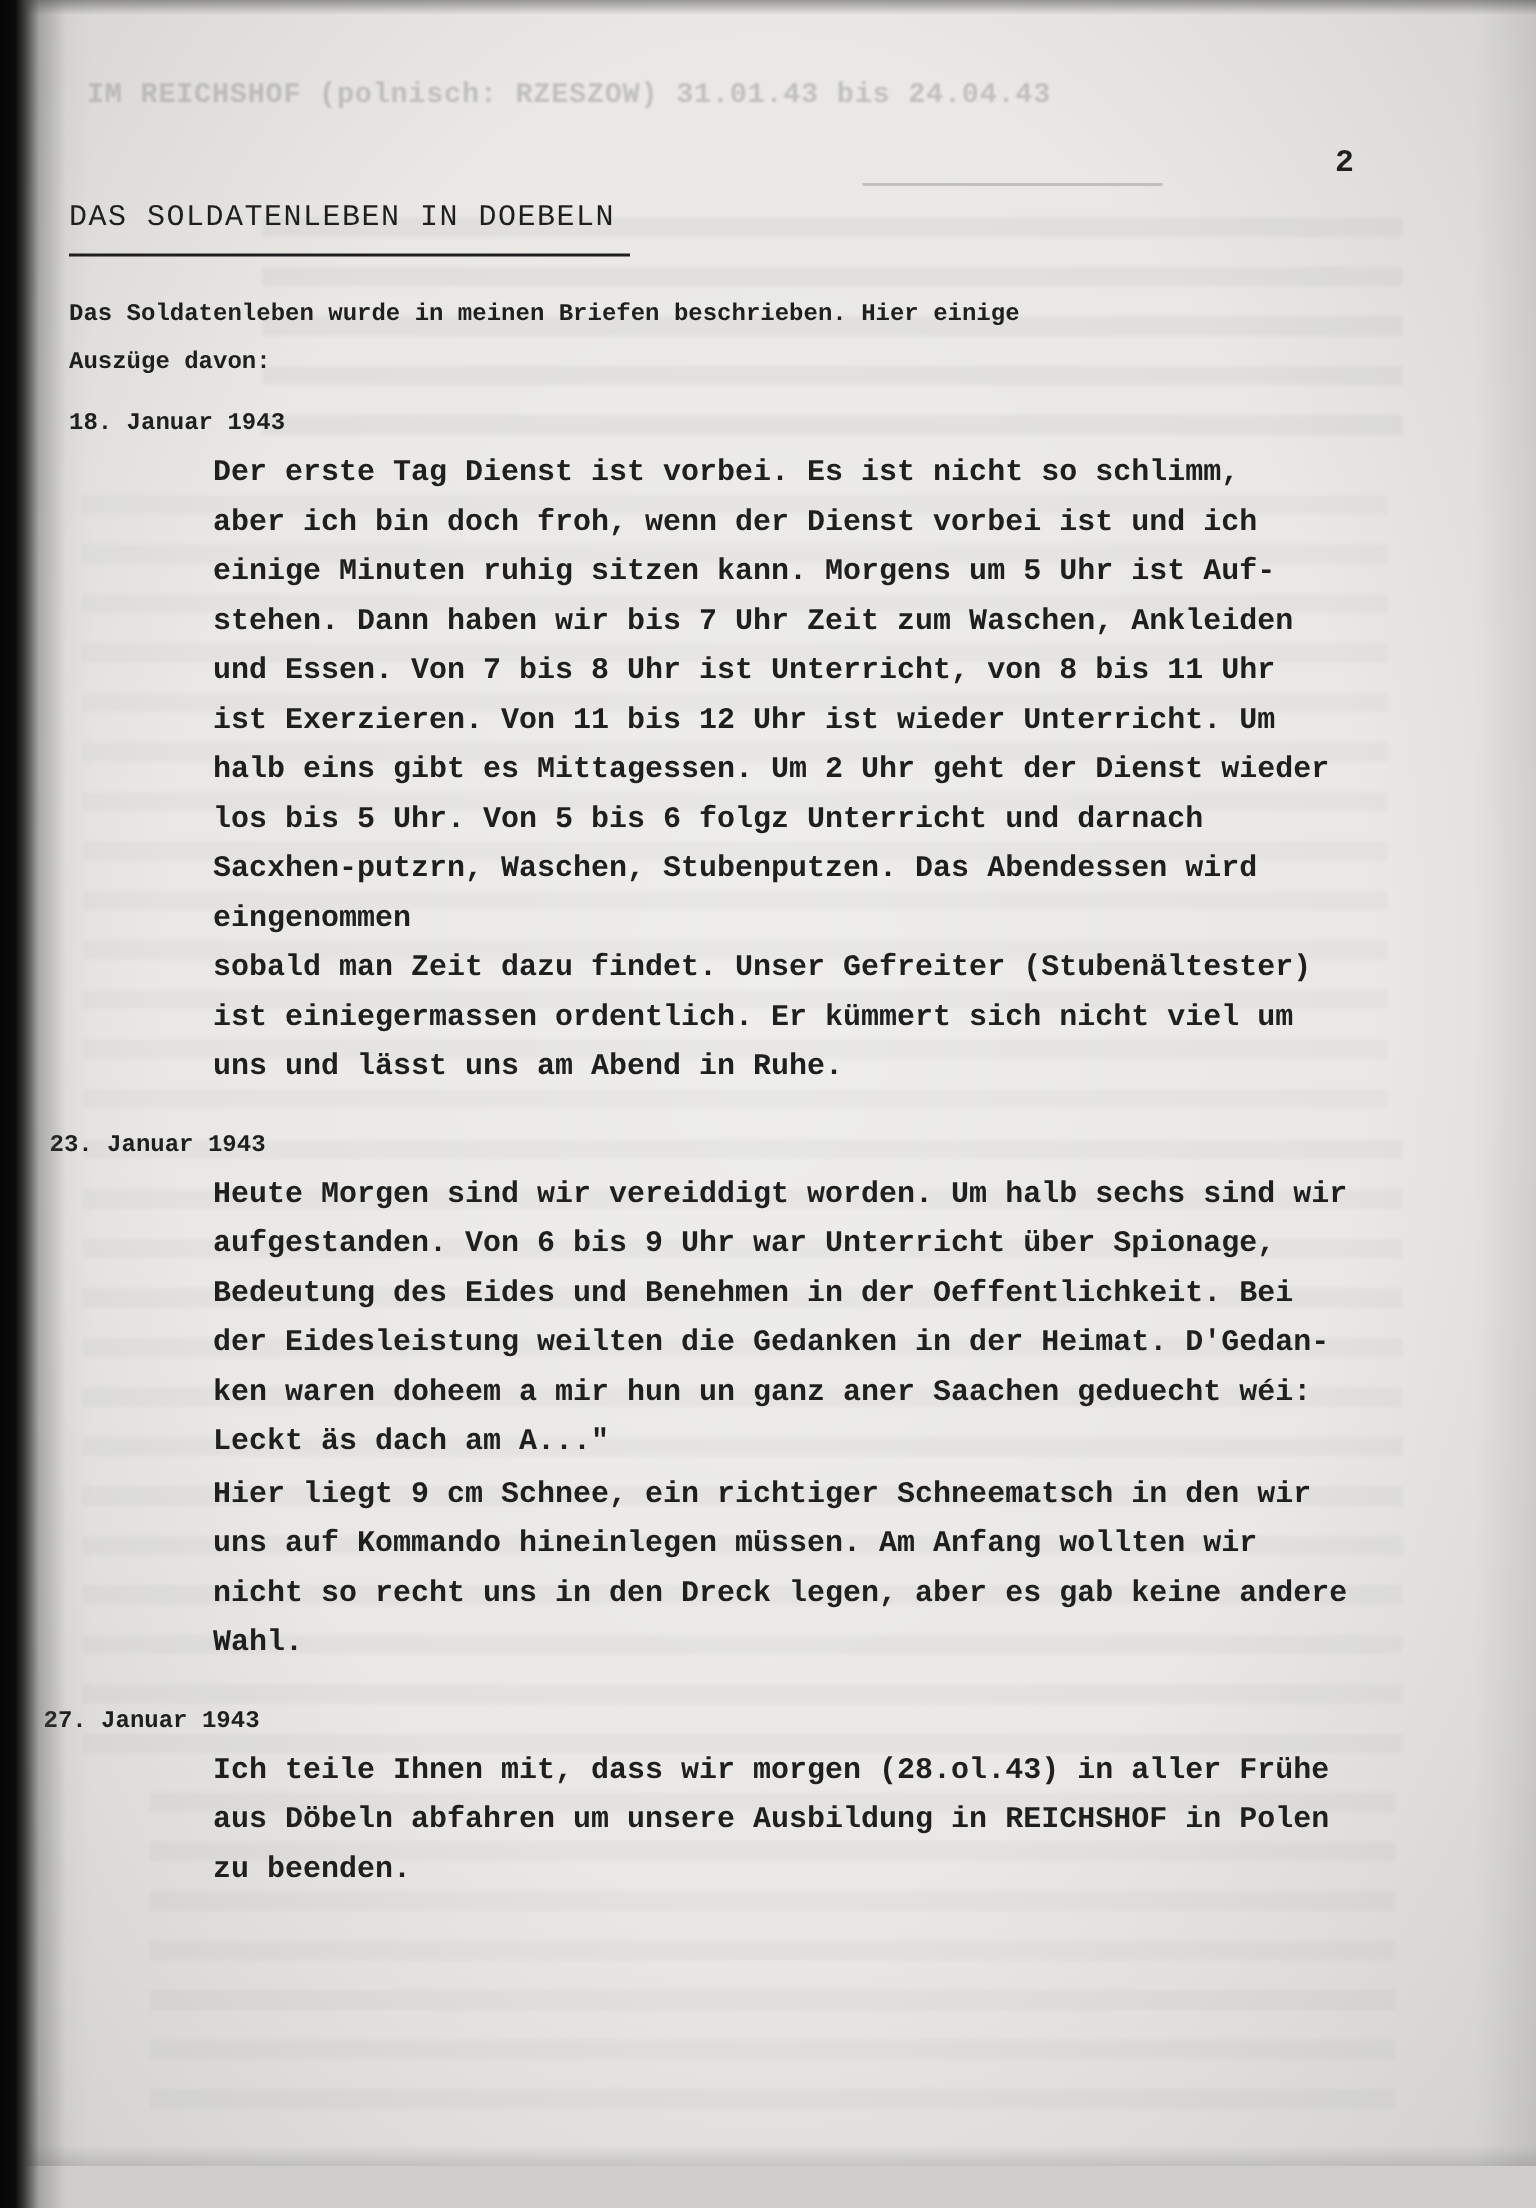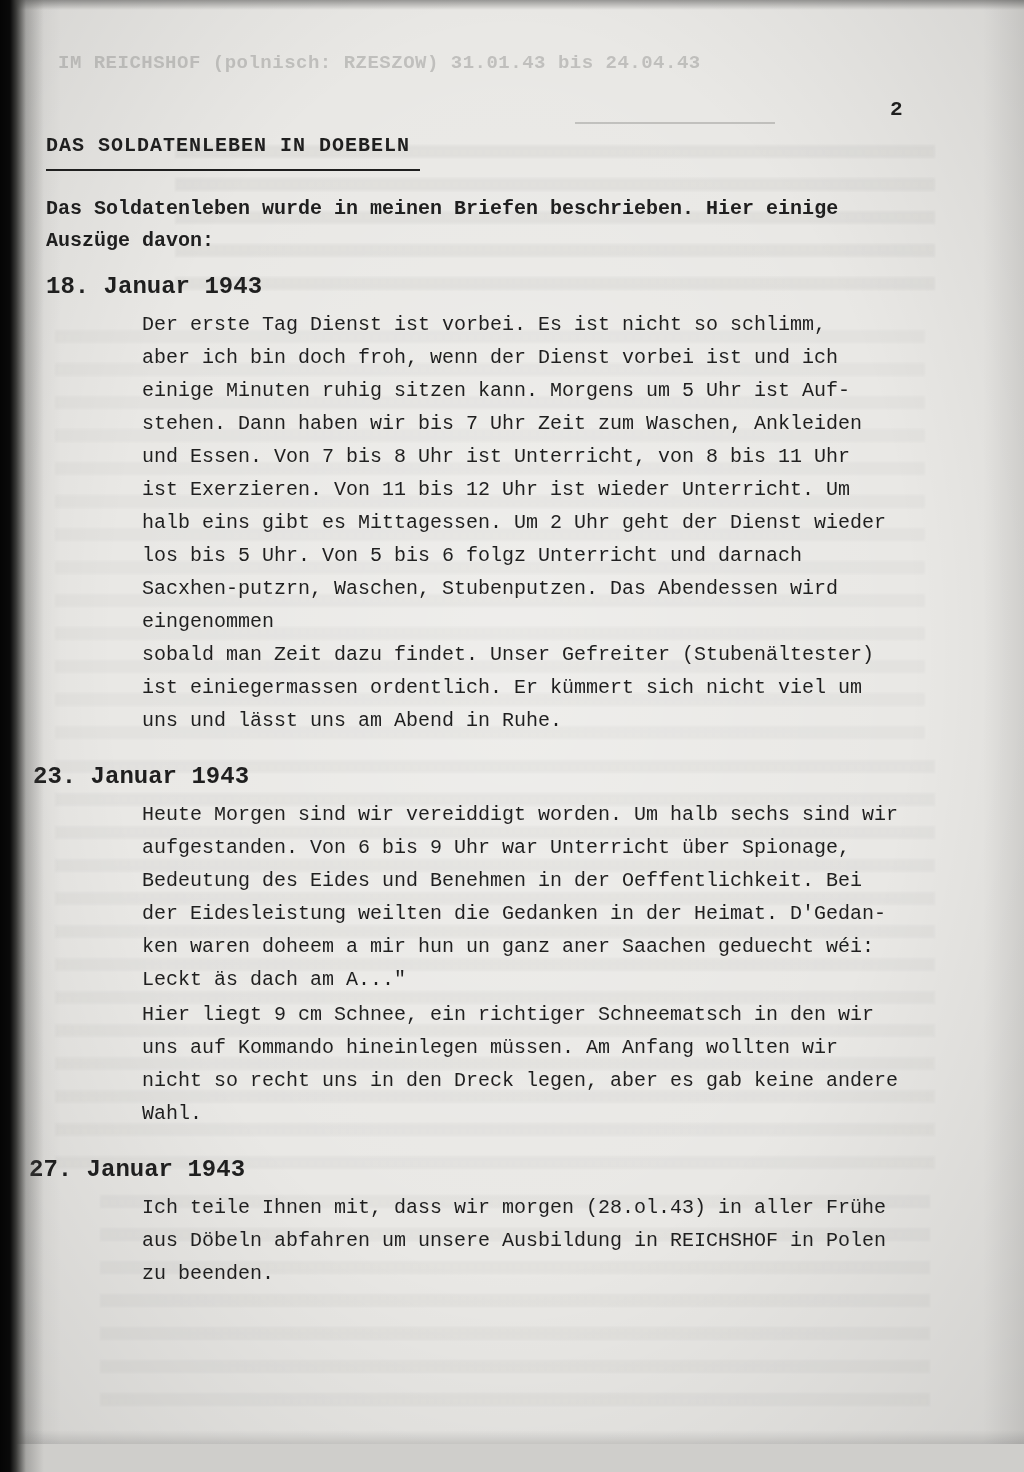--- a/index.html
+++ b/index.html
@@ -91,47 +91,47 @@
     position: absolute;
     left: 890px; top: 98px;
     font-size: 21px;
     font-weight: bold;
     z-index: 3;
   }
   h1.doc-title {
     display: inline-block;
     margin: 38px 0 0 0;
     font-size: 20px;
-    font-weight: bold;
+    font-weight: normal;
     letter-spacing: 1px;
     border-bottom: 2px solid #1f1f1f;
     padding: 0 10px 12px 0;
     white-space: pre;
   }
   .intro {
     margin: 22px 0 4px 0;
-    font-size: 20px;
+    font-size: 16px;
     font-weight: bold;
     line-height: 32px;
     white-space: pre-line;
   }
   .entry { margin: 0; }
   .entry-date {
-    font-size: 24px;
+    font-size: 16px;
     font-weight: bold;
     margin: 16px 0 8px 0;
     white-space: pre;
   }
   .entry-date.shift1 { margin-left: -13px; margin-top: 26px; }
   .entry-date.shift2 { margin-left: -17px; margin-top: 26px; }
   .entry-body { margin-left: 96px; }
   .entry-body p {
     margin: 0 0 2px 0;
     font-size: 20px;
-    font-weight: normal;
+    font-weight: bold;
     line-height: 33px;
     white-space: pre-line;
   }
 </style>
 </head>
 <body>
 
 <div class="scan">
 
   <div class="ghost-header">IM REICHSHOF (polnisch: RZESZOW) 31.01.43 bis 24.04.43</div>

